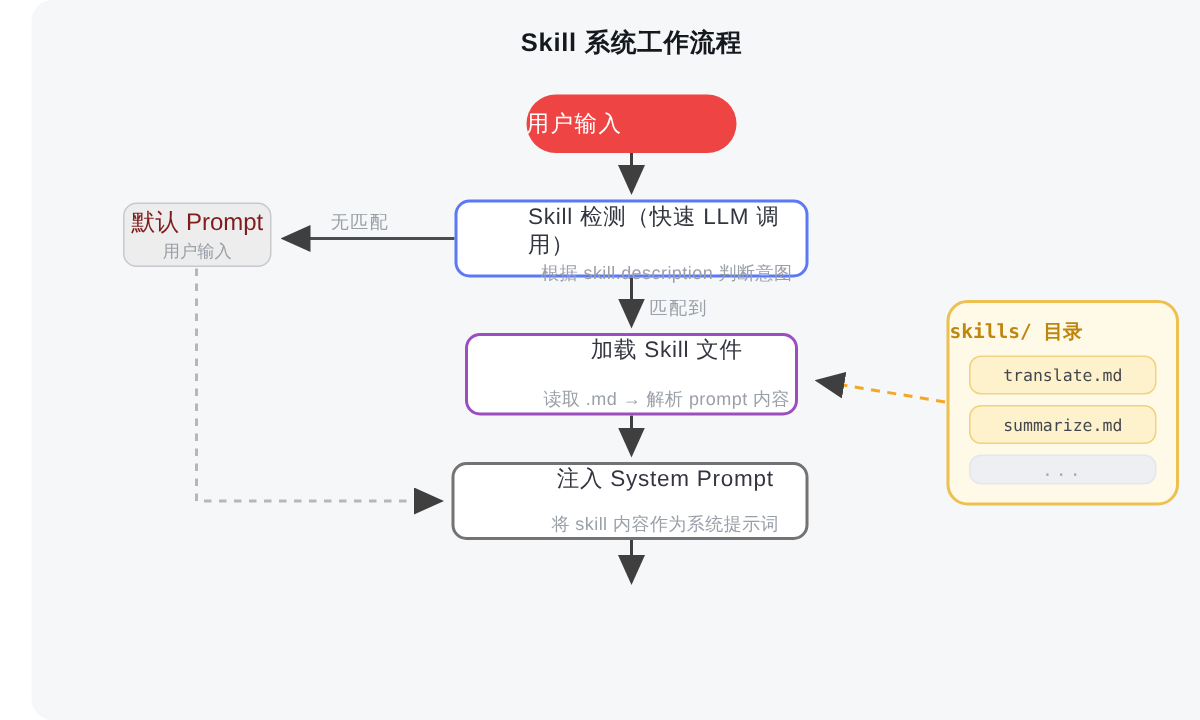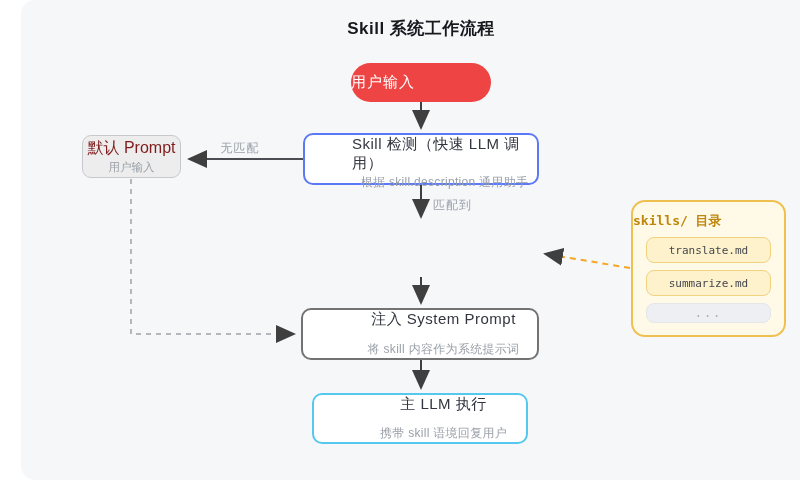--- a/index.html
+++ b/index.html
@@ -90,41 +90,41 @@
   </svg>
 
   <div class="diagram-title">Skill 系统工作流程</div>
 
   <div class="pill">
     <span>用户输入</span>
   </div>
 
   <div class="node detect">
     <span class="t">Skill 检测（快速 LLM 调用）</span>
-    <span class="s">根据 skill.description 通用助手</span>
+    <span class="s">根据 skill.description 判断意图</span>
   </div>
 
   <div class="default-box">
     <span class="t">默认 Prompt</span>
     <span class="s">用户输入</span>
   </div>
 
   <div class="edge-label label-no-match">无匹配</div>
   <div class="edge-label label-matched">匹配到</div>
 
+  <div class="node load">
+    <span class="t">加载 Skill 文件</span>
+    <span class="s">读取 .md → 解析 prompt 内容</span>
+  </div>
 
   <div class="node inject">
     <span class="t">注入 System Prompt</span>
     <span class="s">将 skill 内容作为系统提示词</span>
   </div>
 
-  <div class="node mainllm">
-    <span class="t">主 LLM 执行</span>
-    <span class="s">携带 skill 语境回复用户</span>
-  </div>
 
   <div class="skills-box">
     <div class="skills-title">skills/ 目录</div>
     <div class="skill-file">translate.md</div>
     <div class="skill-file">summarize.md</div>
     <div class="skill-file more">...</div>
   </div>
 
 </div>
 

